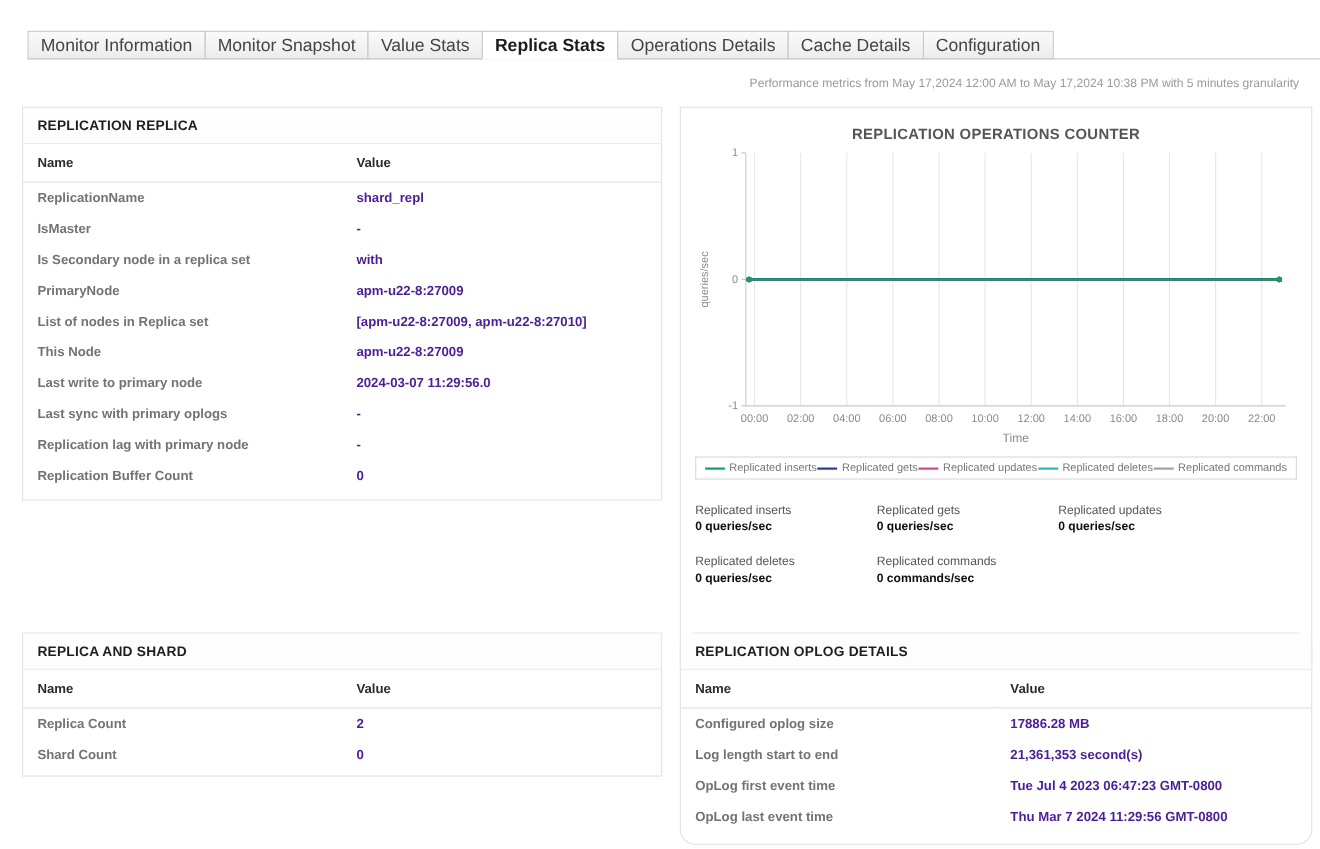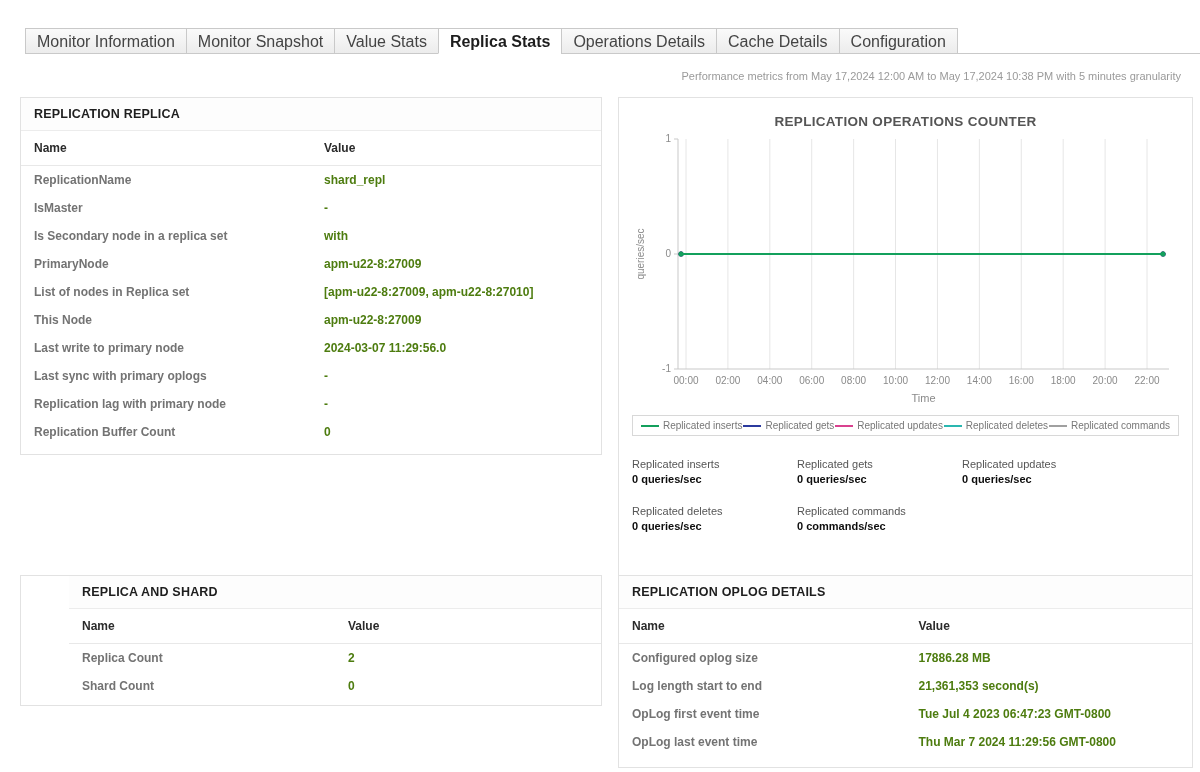--- a/index.html
+++ b/index.html
@@ -20,35 +20,35 @@
   }
   .tab.active { background: #ffffff; font-weight: bold; color: #1d1d1d; border-bottom-color: #ffffff; }
 
   
   .metrics-note { position: absolute; right: 19px; top: 70px; font-size: 11px; color: #9a9a9a; }
 
   
   .panel { position: absolute; background: #fff; border: 1px solid #e2e2e2; }
   #panel-repl-details { left: 20px; top: 97px;  width: 582px; height: 358px; }
   #panel-chart        { left: 618px; top: 97px; width: 575px; height: 508px; }
-  #panel-replica-shard{ left: 20px; top: 575px; width: 582px; height: 131px; padding-left: 48px; }
-  #panel-oplog        { left: 618px; top: 575px; width: 575px; height: 193px; }
+  #panel-replica-shard{ left: 20px; top: 575px; width: 582px; height: 131px; }
+  #panel-oplog        { left: 618px; top: 575px; width: 575px; height: 193px; border-radius: 14px; }
   .panel-header {
     padding: 9px 13px; font-size: 12.5px; font-weight: bold; color: #1e1e1e;
     border-bottom: 1px solid #ececec; background: #fdfdfd; letter-spacing: .2px;
   }
 
   
   .kvtable { width: 100%; border-collapse: collapse; font-size: 12px; }
   .kvtable th {
     text-align: left; font-weight: bold; color: #2b2b2b;
     padding: 10px 13px; border-bottom: 1px solid #e8e8e8;
   }
   .kvtable td { padding: 7px 13px; color: #737373; font-weight: bold; }
-  .kvtable td.val { font-weight: bold; color: #4d7c0f; }
+  .kvtable td.val { font-weight: bold; color: #4c1d95; }
   .kvtable th:first-child, .kvtable td:first-child { width: 50%; }
 
   
   .chart-title { text-align: center; font-size: 13.5px; font-weight: bold; color: #555; padding-top: 16px; letter-spacing: .3px; }
   #chart-svg { display: block; margin: 4px auto 0; }
   .legend {
     margin: 2px 13px 0; border: 1px solid #d8d8d8;
     display: flex; align-items: center; justify-content: space-between; padding: 4px 8px;
   }
   .legend-item { display: flex; align-items: center; gap: 4px; font-size: 10px; color: #777; white-space: nowrap; }

